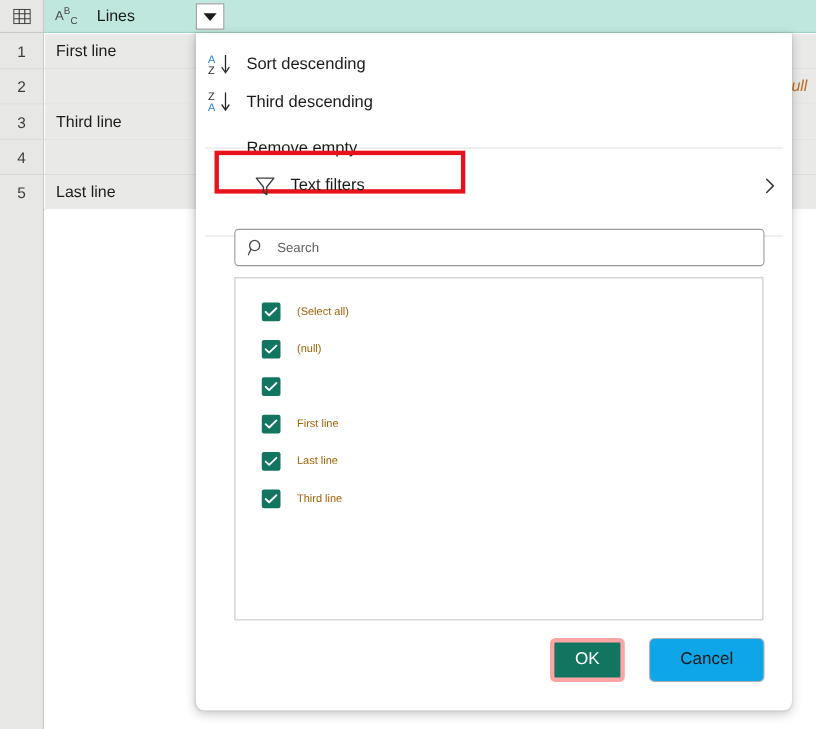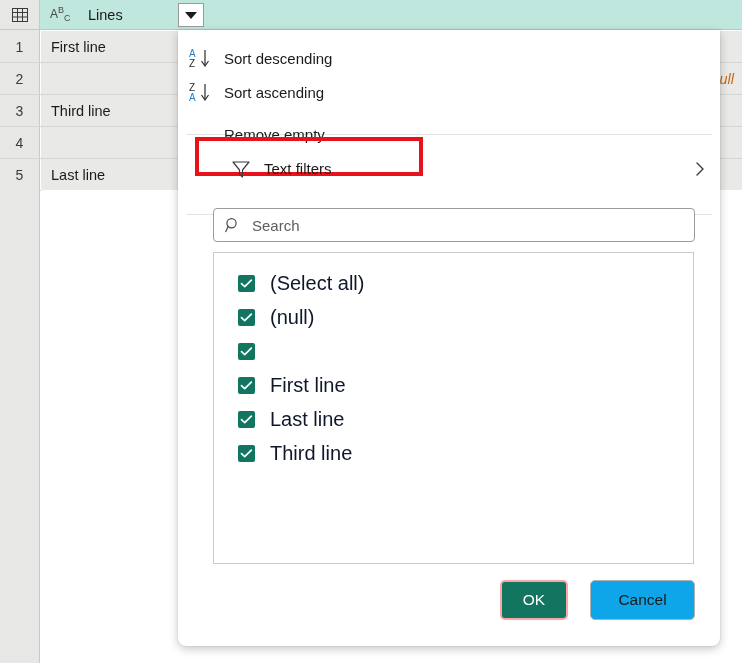--- a/index.html
+++ b/index.html
@@ -231,21 +231,21 @@
     cursor: text;
   }
   .search-box .s-icon {
     width: 38px;
     display: flex;
     align-items: center;
     justify-content: center;
     flex: 0 0 38px;
   }
   .search-box .s-text {
-    font-size: 15px;
+    font-size: 12px;
     color: #5d5d5d;
   }
 
   
   .list-box {
     position: absolute;
     left: 35px; top: 222px;
     width: 481px; height: 312px;
     border: 1px solid #c9c9c9;
     box-sizing: border-box;
@@ -266,22 +266,22 @@
     border-radius: 2px;
     background: #12755f;
     display: flex;
     align-items: center;
     justify-content: center;
     flex: 0 0 17px;
   }
   .cb svg { display:block; }
   .li-label {
     margin-left: 15px;
-    font-size: 20px;
-    color: #0f172a;
+    font-size: 10px;
+    color: #a16207;
   }
 
   
   .btn-row {
     position: absolute;
     left: 0; top: 550px;
     width: 542px; height: 46px;
   }
   .btn {
     position: absolute;
@@ -292,21 +292,21 @@
     align-items: center;
     justify-content: center;
     font-size: 15.5px;
     cursor: pointer;
   }
   #btn-ok {
     left: 322px; top: 0;
     width: 68px;
     background: #12755f;
     color: #ffffff;
-    border: 2px solid #fca5a5;
+    border: 4px solid #fca5a5;
   }
   #btn-cancel {
     left: 412px; top: 0;
     width: 105px;
     background: #0ea5e9;
     color: #1b1b1b;
     border: 1px solid #b0b0b0;
   }
 </style>
 </head>
@@ -384,21 +384,21 @@
 
   <div class="menu-item" id="menu-sort-desc">
     <span class="mi-icon">
       <svg width="26" height="22" viewBox="0 0 26 22">
         <text x="1" y="9" font-family="Liberation Sans, sans-serif" font-size="10" fill="#2b2b2b">Z</text>
         <text x="1" y="19" font-family="Liberation Sans, sans-serif" font-size="10" fill="#1f7fd0">A</text>
         <line x1="17" y1="2" x2="17" y2="17" stroke="#2b2b2b" stroke-width="1.2"></line>
         <path d="M13.5 13 L17 18 L20.5 13" fill="none" stroke="#2b2b2b" stroke-width="1.2"></path>
       </svg>
     </span>
-    <span class="mi-label">Sort ascending</span>
+    <span class="mi-label">Third descending</span>
   </div>
 
   <div class="menu-sep" id="sep-top"></div>
 
   <div class="menu-item" id="menu-remove-empty">
     <span class="mi-icon"></span>
     <span class="mi-label">Remove empty</span>
   </div>
 
   <div class="highlight-box"></div>

